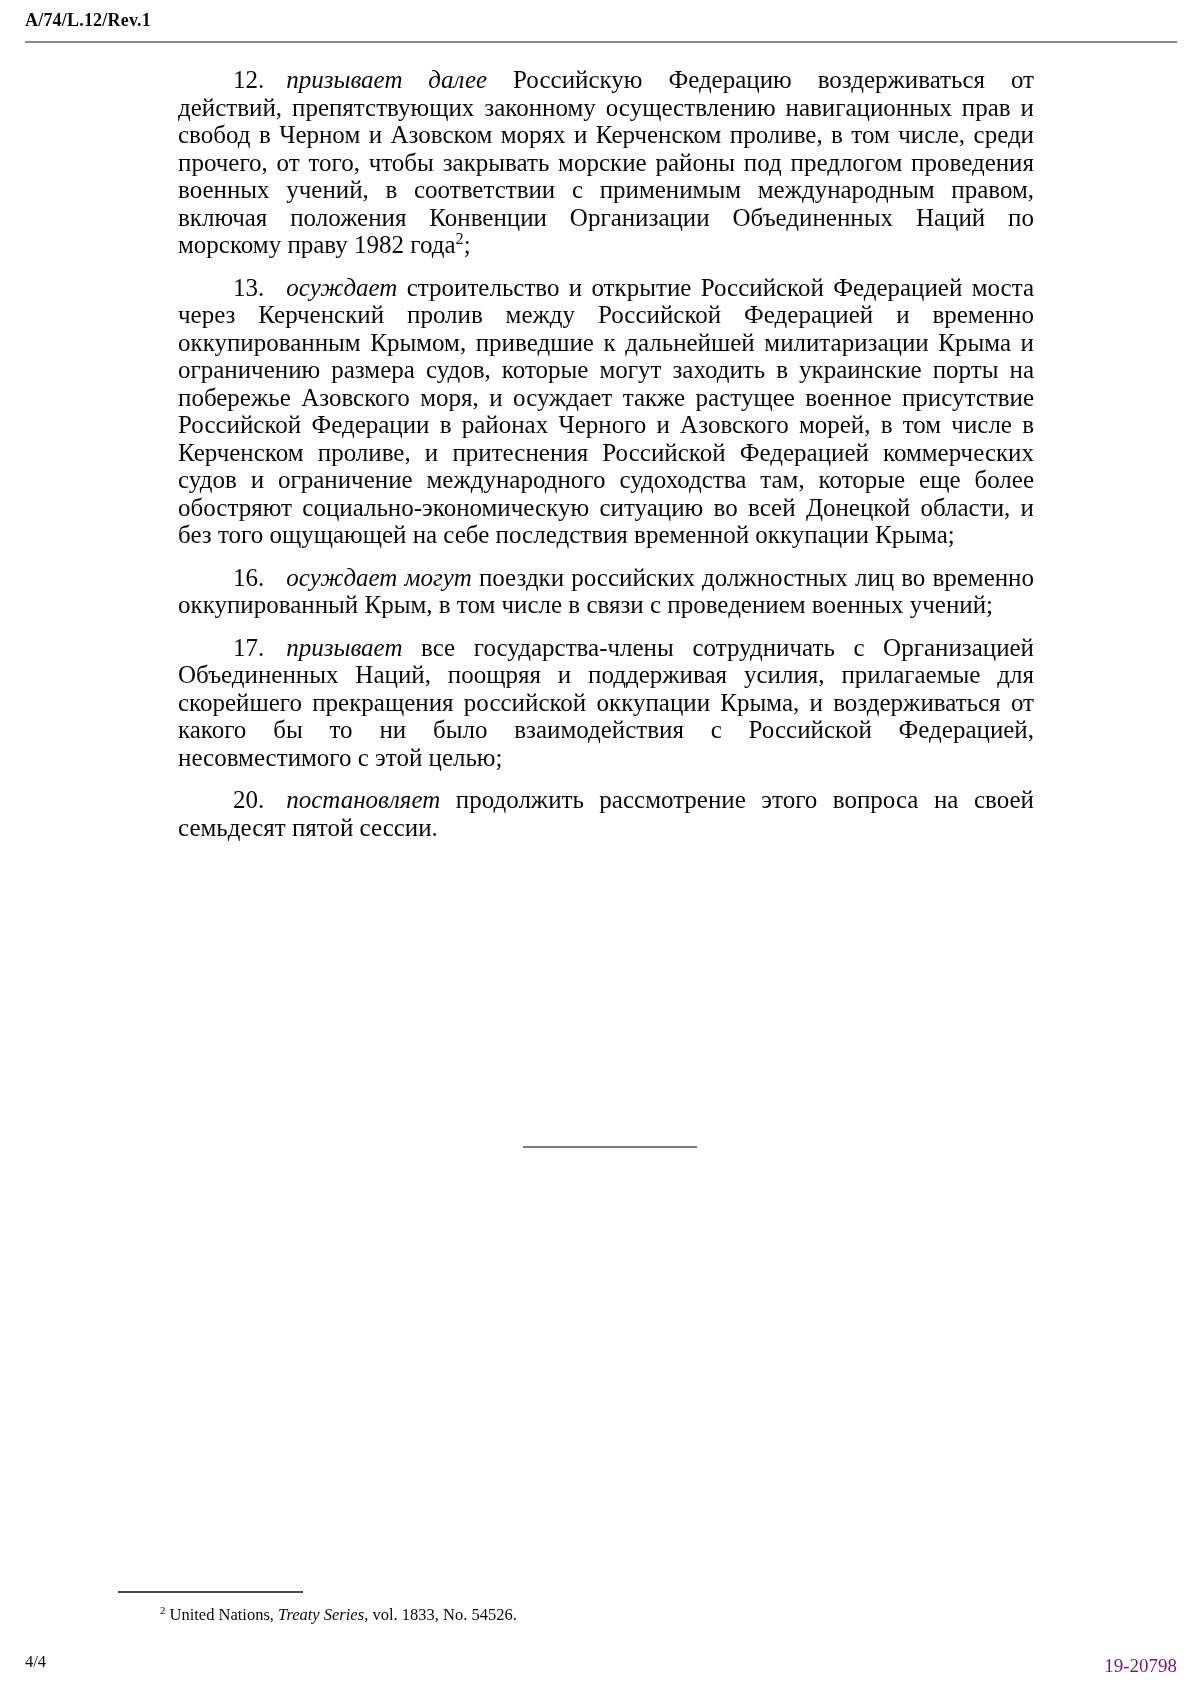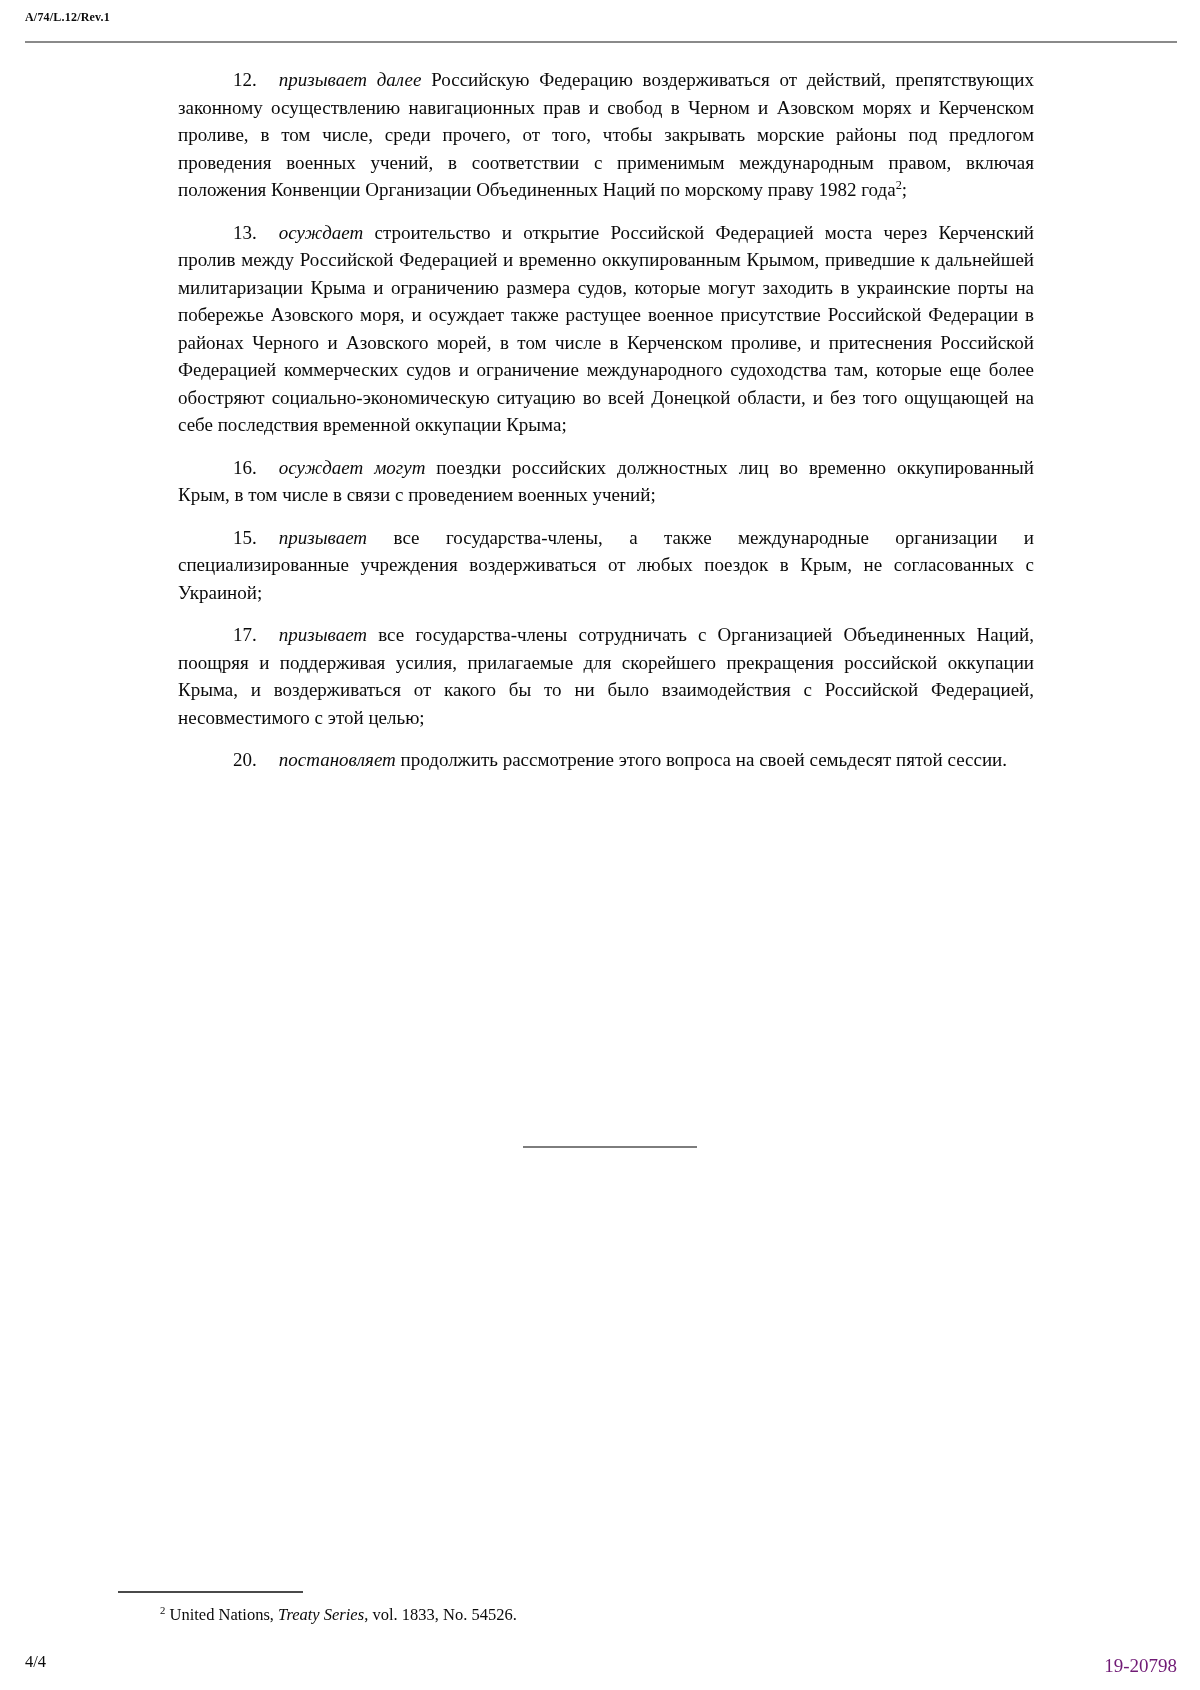--- a/index.html
+++ b/index.html
@@ -13,38 +13,38 @@
     height: 1690px;
     background: #ffffff;
     font-family: "Liberation Serif", "DejaVu Serif", serif;
     color: #0a0a0a;
     overflow: hidden;
   }
   .doc-symbol {
     position: absolute;
     left: 25px;
     top: 10px;
-    font-size: 12px;
+    font-size: 18px;
     font-weight: bold;
     letter-spacing: 0.2px;
   }
   .header-rule {
     position: absolute;
     left: 25px;
     right: 23px;
     top: 41px;
     height: 0;
     border-top: 2.5px solid #8a8a8a;
   }
   .body-text {
     position: absolute;
     left: 178px;
     top: 66px;
     width: 856px;
-    font-size: 19px;
+    font-size: 25px;
     line-height: 27.5px;
     text-align: justify;
   }
   .para {
     margin: 0 0 15px 0;
     text-indent: 55px;
   }
   .para:last-child { margin-bottom: 0; }
   .para-num {
     margin-right: 22px;
@@ -103,21 +103,20 @@
 <div class="page">
 
   <div class="doc-symbol">A/74/L.12/Rev.1</div>
 
   <div class="header-rule"></div>
 
   <div class="body-text">
     <p class="para"><span class="para-num">12.</span><span><em>призывает далее</em><span> Российскую Федерацию воздерживаться от действий, препятствующих законному осуществлению навигационных прав и свобод в Черном и Азовском морях и Керченском проливе, в том числе, среди прочего, от того, чтобы закрывать морские районы под предлогом проведения военных учений, в соответствии с применимым международным правом, включая положения Конвенции Организации Объединенных Наций по морскому праву 1982 года</span><sup>2</sup><span>;</span></span></p>
     <p class="para"><span class="para-num">13.</span><span><em>осуждает</em><span> строительство и открытие Российской Федерацией моста через Керченский пролив между Российской Федерацией и временно оккупированным Крымом, приведшие к дальнейшей милитаризации Крыма и ограничению размера судов, которые могут заходить в украинские порты на побережье Азовского моря, и осуждает также растущее военное присутствие Российской Федерации в районах Черного и Азовского морей, в том числе в Керченском проливе, и притеснения Российской Федерацией коммерческих судов и ограничение международного судоходства там, которые еще более обостряют социально-экономическую ситуацию во всей Донецкой области, и без того ощущающей на себе последствия временной оккупации Крыма;</span></span></p>
     <p class="para"><span class="para-num">16.</span><span><em>осуждает могут</em><span> поездки российских должностных лиц во временно оккупированный Крым, в том числе в связи с проведением военных учений;</span></span></p>
-    <p class="para"><span class="para-num">15.</span><span><em>призывает</em><span> все государства-члены, а также международные организации и специализированные учреждения воздерживаться от любых поездок в Крым, не согласованных с Украиной;</span></span></p>
     <p class="para"><span class="para-num">17.</span><span><em>призывает</em><span> все государства-члены сотрудничать с Организацией Объединенных Наций, поощряя и поддерживая усилия, прилагаемые для скорейшего прекращения российской оккупации Крыма, и воздерживаться от какого бы то ни было взаимодействия с Российской Федерацией, несовместимого с этой целью;</span></span></p>
     <p class="para"><span class="para-num">20.</span><span><em>постановляет</em><span> продолжить рассмотрение этого вопроса на своей семьдесят пятой сессии.</span></span></p>
   </div>
 
   <div class="end-divider"></div>
 
   <div class="footnote-rule"></div>
 
   <div class="footnote"><sup>2</sup><span> United Nations, </span><em>Treaty Series</em><span>, vol. 1833, No. 54526.</span></div>
 

